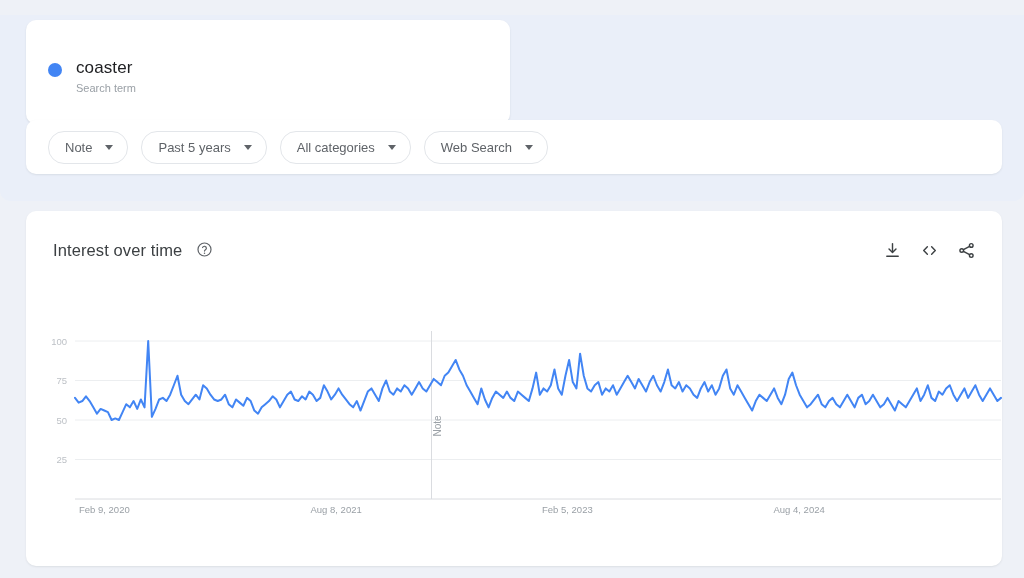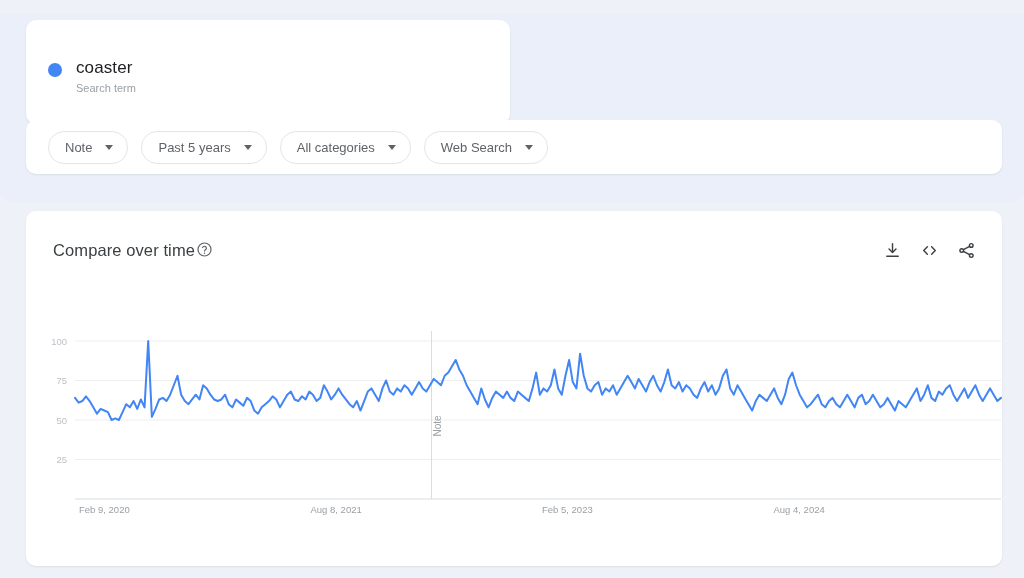--- a/index.html
+++ b/index.html
@@ -223,21 +223,21 @@
     <div class="filter-chip">
       <span class="filter-label">Web Search</span>
       <span class="caret"></span>
     </div>
 
   </div>
 </div>
 
 <div class="chart-card">
 
-  <div class="chart-head-title">Compare over time</div>
+  <div class="chart-head-title">Interest over time</div>
 
   <span class="help-icon">
     <svg viewBox="0 0 24 24" width="17" height="17" fill="none" stroke="#5f6368" stroke-width="1.7">
       <circle cx="12" cy="12" r="9.2"></circle>
       <path d="M9.3 9.2a2.8 2.8 0 0 1 5.4 1c0 1.9-2.7 2.2-2.7 4" stroke-linecap="round"></path>
       <circle cx="12" cy="17.2" r="1.05" fill="#5f6368" stroke="none"></circle>
     </svg>
   </span>
 
   <div class="chart-actions">

